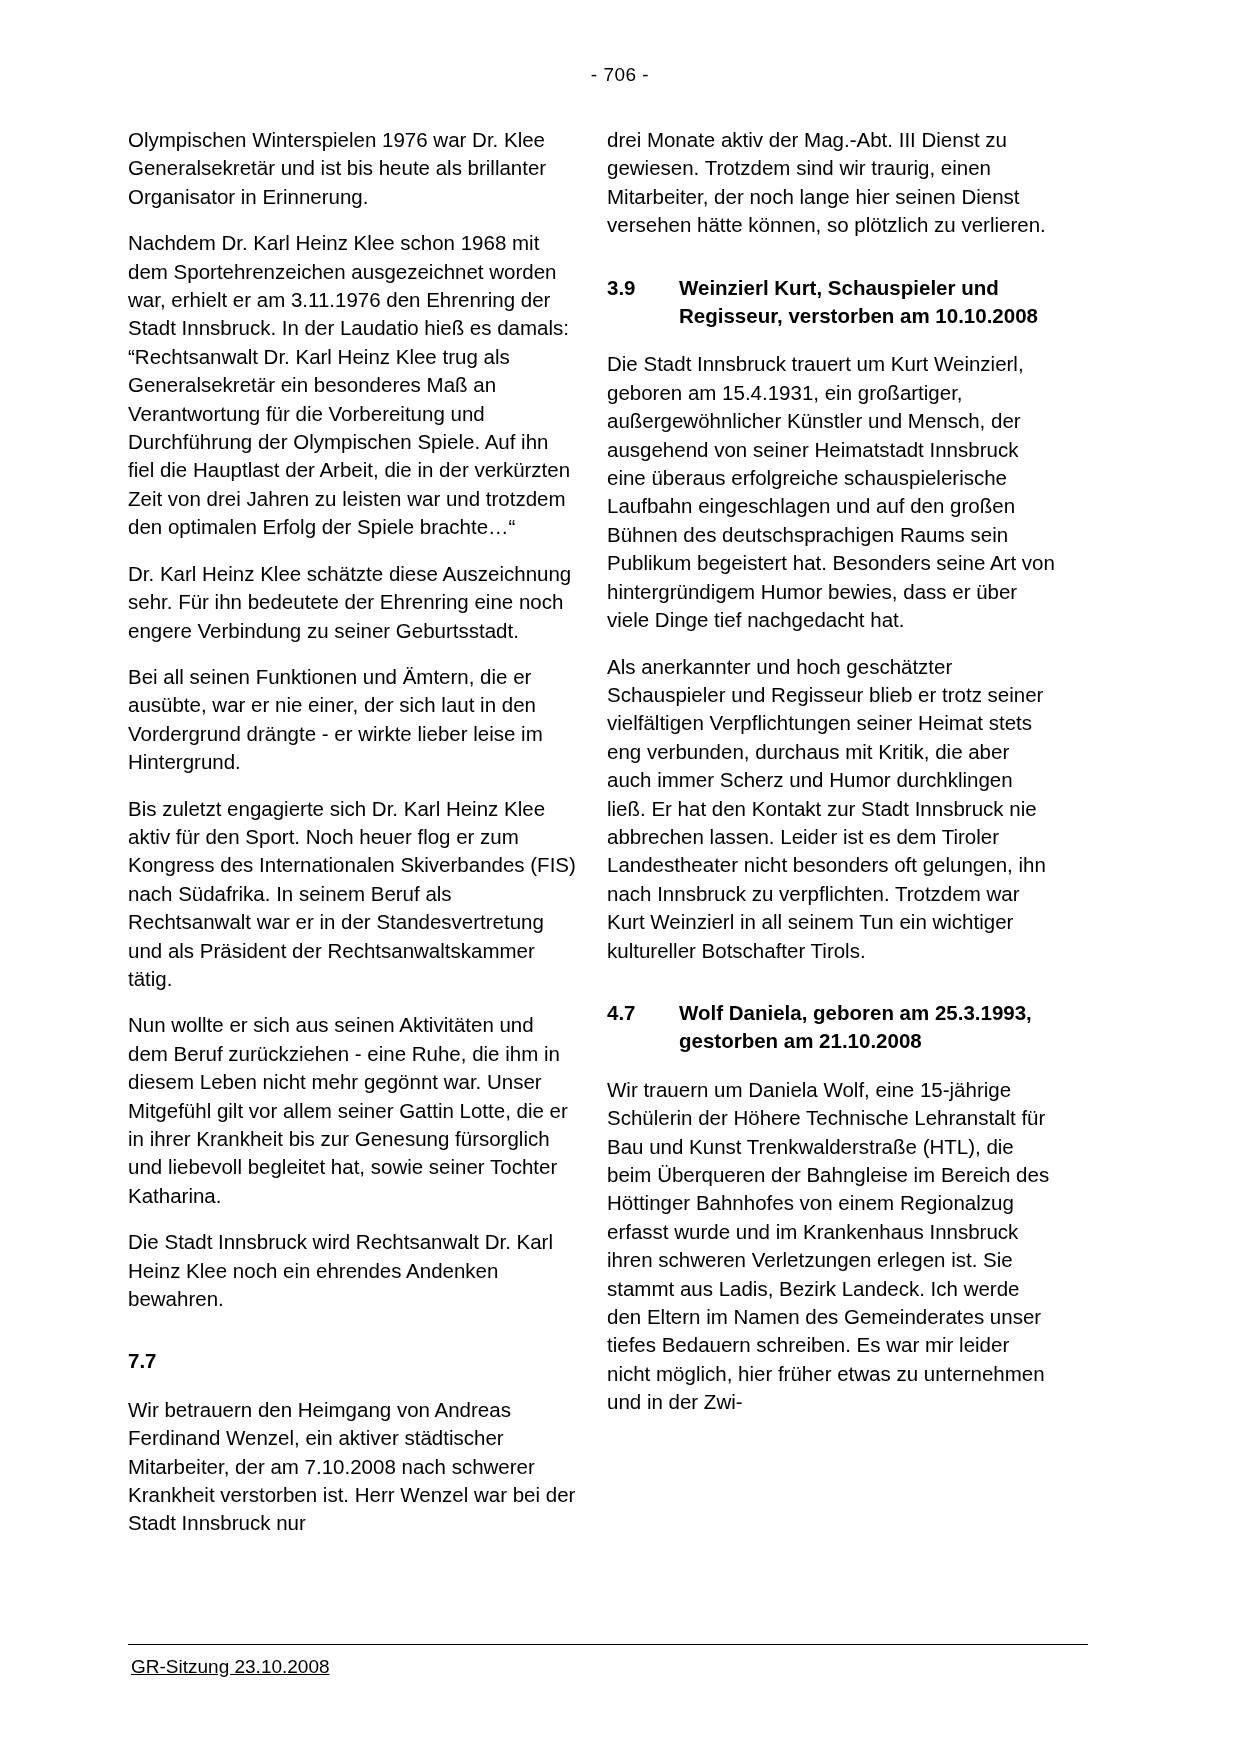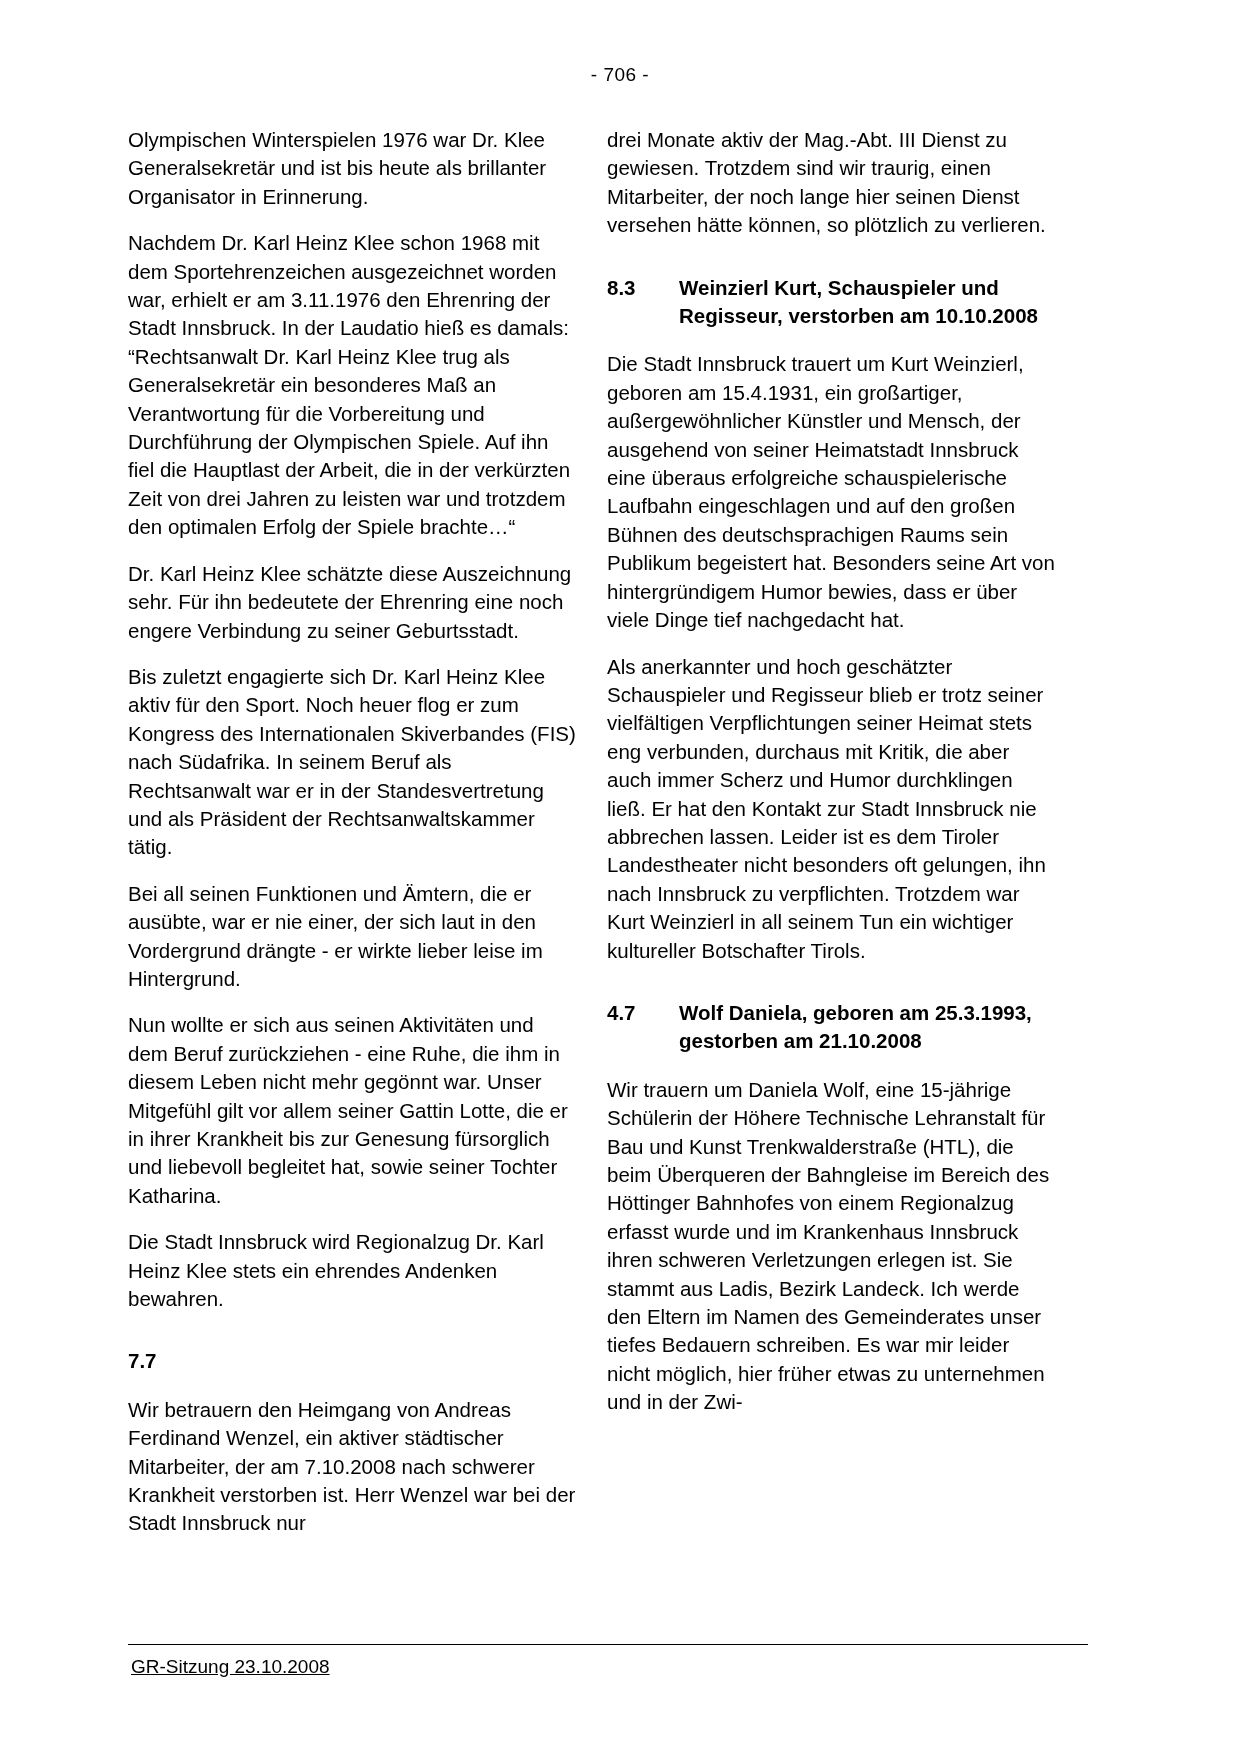--- a/index.html
+++ b/index.html
@@ -84,37 +84,37 @@
 <div class="page">
 
   <div class="page-number">- 706 -</div>
 
   <div class="columns">
 
     <div class="col">
       <p>Olympischen Winterspielen 1976 war Dr. Klee Generalsekretär und ist bis heute als brillanter Organisator in Erinnerung.</p>
       <p>Nachdem Dr. Karl Heinz Klee schon 1968 mit dem Sportehrenzeichen ausgezeichnet worden war, erhielt er am 3.11.1976 den Ehrenring der Stadt Innsbruck. In der Laudatio hieß es damals: “Rechtsanwalt Dr. Karl Heinz Klee trug als Generalsekretär ein besonderes Maß an Verantwortung für die Vorbereitung und Durchführung der Olympischen Spiele. Auf ihn fiel die Hauptlast der Arbeit, die in der verkürzten Zeit von drei Jahren zu leisten war und trotzdem den optimalen Erfolg der Spiele brachte…“</p>
       <p>Dr. Karl Heinz Klee schätzte diese Auszeichnung sehr. Für ihn bedeutete der Ehrenring eine noch engere Verbindung zu seiner Geburtsstadt.</p>
+      <p>Bei all seinen Funktionen und Ämtern, die er ausübte, war er nie einer, der sich laut in den Vordergrund drängte - er wirkte lieber leise im Hintergrund.</p>
       <p>Bis zuletzt engagierte sich Dr. Karl Heinz Klee aktiv für den Sport. Noch heuer flog er zum Kongress des Internationalen Skiverbandes (FIS) nach Südafrika. In seinem Beruf als Rechtsanwalt war er in der Standesvertretung und als Präsident der Rechtsanwaltskammer tätig.</p>
-      <p>Bei all seinen Funktionen und Ämtern, die er ausübte, war er nie einer, der sich laut in den Vordergrund drängte - er wirkte lieber leise im Hintergrund.</p>
       <p>Nun wollte er sich aus seinen Aktivitäten und dem Beruf zurückziehen - eine Ruhe, die ihm in diesem Leben nicht mehr gegönnt war. Unser Mitgefühl gilt vor allem seiner Gattin Lotte, die er in ihrer Krankheit bis zur Genesung fürsorglich und liebevoll begleitet hat, sowie seiner Tochter Katharina.</p>
-      <p>Die Stadt Innsbruck wird Regionalzug Dr. Karl Heinz Klee stets ein ehrendes Andenken bewahren.</p>
+      <p>Die Stadt Innsbruck wird Rechtsanwalt Dr. Karl Heinz Klee noch ein ehrendes Andenken bewahren.</p>
 
       <div class="section-heading">
         <span class="num">7.7</span>
       </div>
 
       <p>Wir betrauern den Heimgang von Andreas Ferdinand Wenzel, ein aktiver städtischer Mitarbeiter, der am 7.10.2008 nach schwerer Krankheit verstorben ist. Herr Wenzel war bei der Stadt Innsbruck nur</p>
     </div>
 
     <div class="col">
       <p>drei Monate aktiv der Mag.-Abt. III Dienst zu gewiesen. Trotzdem sind wir traurig, einen Mitarbeiter, der noch lange hier seinen Dienst versehen hätte können, so plötzlich zu verlieren.</p>
 
       <div class="section-heading">
-        <span class="num">8.3</span>
+        <span class="num">3.9</span>
         <span class="title">Weinzierl Kurt, Schauspieler und Regisseur, verstorben am 10.10.2008</span>
       </div>
 
       <p>Die Stadt Innsbruck trauert um Kurt Weinzierl, geboren am 15.4.1931, ein großartiger, außergewöhnlicher Künstler und Mensch, der ausgehend von seiner Heimatstadt Innsbruck eine überaus erfolgreiche schauspielerische Laufbahn eingeschlagen und auf den großen Bühnen des deutschsprachigen Raums sein Publikum begeistert hat. Besonders seine Art von hintergründigem Humor bewies, dass er über viele Dinge tief nachgedacht hat.</p>
       <p>Als anerkannter und hoch geschätzter Schauspieler und Regisseur blieb er trotz seiner vielfältigen Verpflichtungen seiner Heimat stets eng verbunden, durchaus mit Kritik, die aber auch immer Scherz und Humor durchklingen ließ. Er hat den Kontakt zur Stadt Innsbruck nie abbrechen lassen. Leider ist es dem Tiroler Landestheater nicht besonders oft gelungen, ihn nach Innsbruck zu verpflichten. Trotzdem war Kurt Weinzierl in all seinem Tun ein wichtiger kultureller Botschafter Tirols.</p>
 
       <div class="section-heading">
         <span class="num">4.7</span>
         <span class="title">Wolf Daniela, geboren am 25.3.1993, gestorben am 21.10.2008</span>
       </div>

